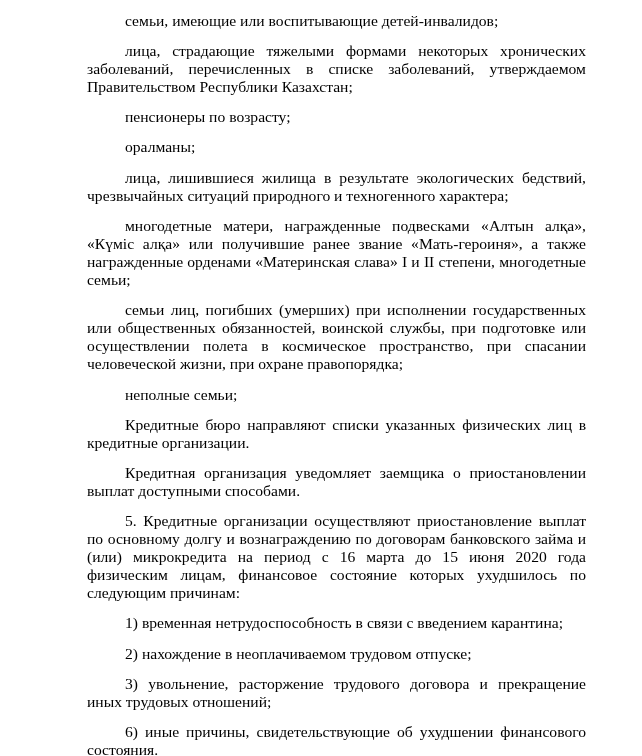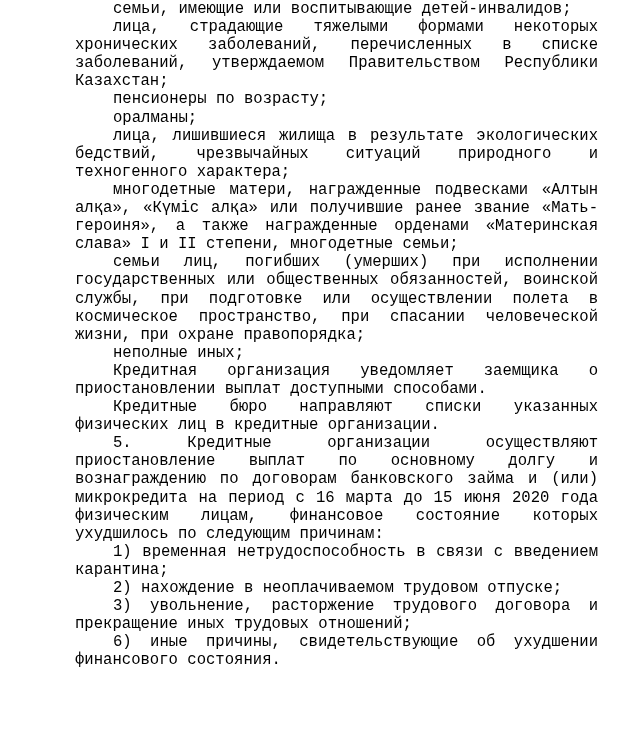--- a/index.html
+++ b/index.html
@@ -17,40 +17,39 @@
       position: absolute;
       left: 75px;
       top: 0px;
       width: 523px;
       font-family: "Liberation Serif", "DejaVu Serif", serif;
       font-size: 15.6px;
       line-height: 18.1px;
       color: #000000;
     }
     .para {
-      margin: 0;
+      margin: 12px;
       text-indent: 38px;
       text-align: justify;
       text-align-last: left;
       hyphens: none;
-      font-family: Liberation Mono, monospace;
     }
   </style>
 </head>
 <body>
 
 <div class="page">
   <p class="para">семьи, имеющие или воспитывающие детей-инвалидов;</p>
   <p class="para">лица, страдающие тяжелыми формами некоторых хронических заболеваний, перечисленных в списке заболеваний, утверждаемом Правительством Республики Казахстан;</p>
   <p class="para">пенсионеры по возрасту;</p>
   <p class="para">оралманы;</p>
   <p class="para">лица, лишившиеся жилища в результате экологических бедствий, чрезвычайных ситуаций природного и техногенного характера;</p>
   <p class="para">многодетные матери, награжденные подвесками «Алтын алқа», «Күміс алқа» или получившие ранее звание «Мать-героиня», а также награжденные орденами «Материнская слава» I и II степени, многодетные семьи;</p>
   <p class="para">семьи лиц, погибших (умерших) при исполнении государственных или общественных обязанностей, воинской службы, при подготовке или осуществлении полета в космическое пространство, при спасании человеческой жизни, при охране правопорядка;</p>
-  <p class="para">неполные иных;</p>
+  <p class="para">неполные семьи;</p>
+  <p class="para">Кредитные бюро направляют списки указанных физических лиц в кредитные организации.</p>
   <p class="para">Кредитная организация уведомляет заемщика о приостановлении выплат доступными способами.</p>
-  <p class="para">Кредитные бюро направляют списки указанных физических лиц в кредитные организации.</p>
   <p class="para">5. Кредитные организации осуществляют приостановление выплат по основному долгу и вознаграждению по договорам банковского займа и (или) микрокредита на период с 16 марта до 15 июня 2020 года физическим лицам, финансовое состояние которых ухудшилось по следующим причинам:</p>
   <p class="para">1)  временная нетрудоспособность в связи с введением карантина;</p>
   <p class="para">2)  нахождение в неоплачиваемом трудовом отпуске;</p>
   <p class="para">3)  увольнение, расторжение трудового договора и прекращение иных трудовых отношений;</p>
   <p class="para">6) иные причины, свидетельствующие об ухудшении финансового состояния.</p>
 </div>
 
 </body></html>

